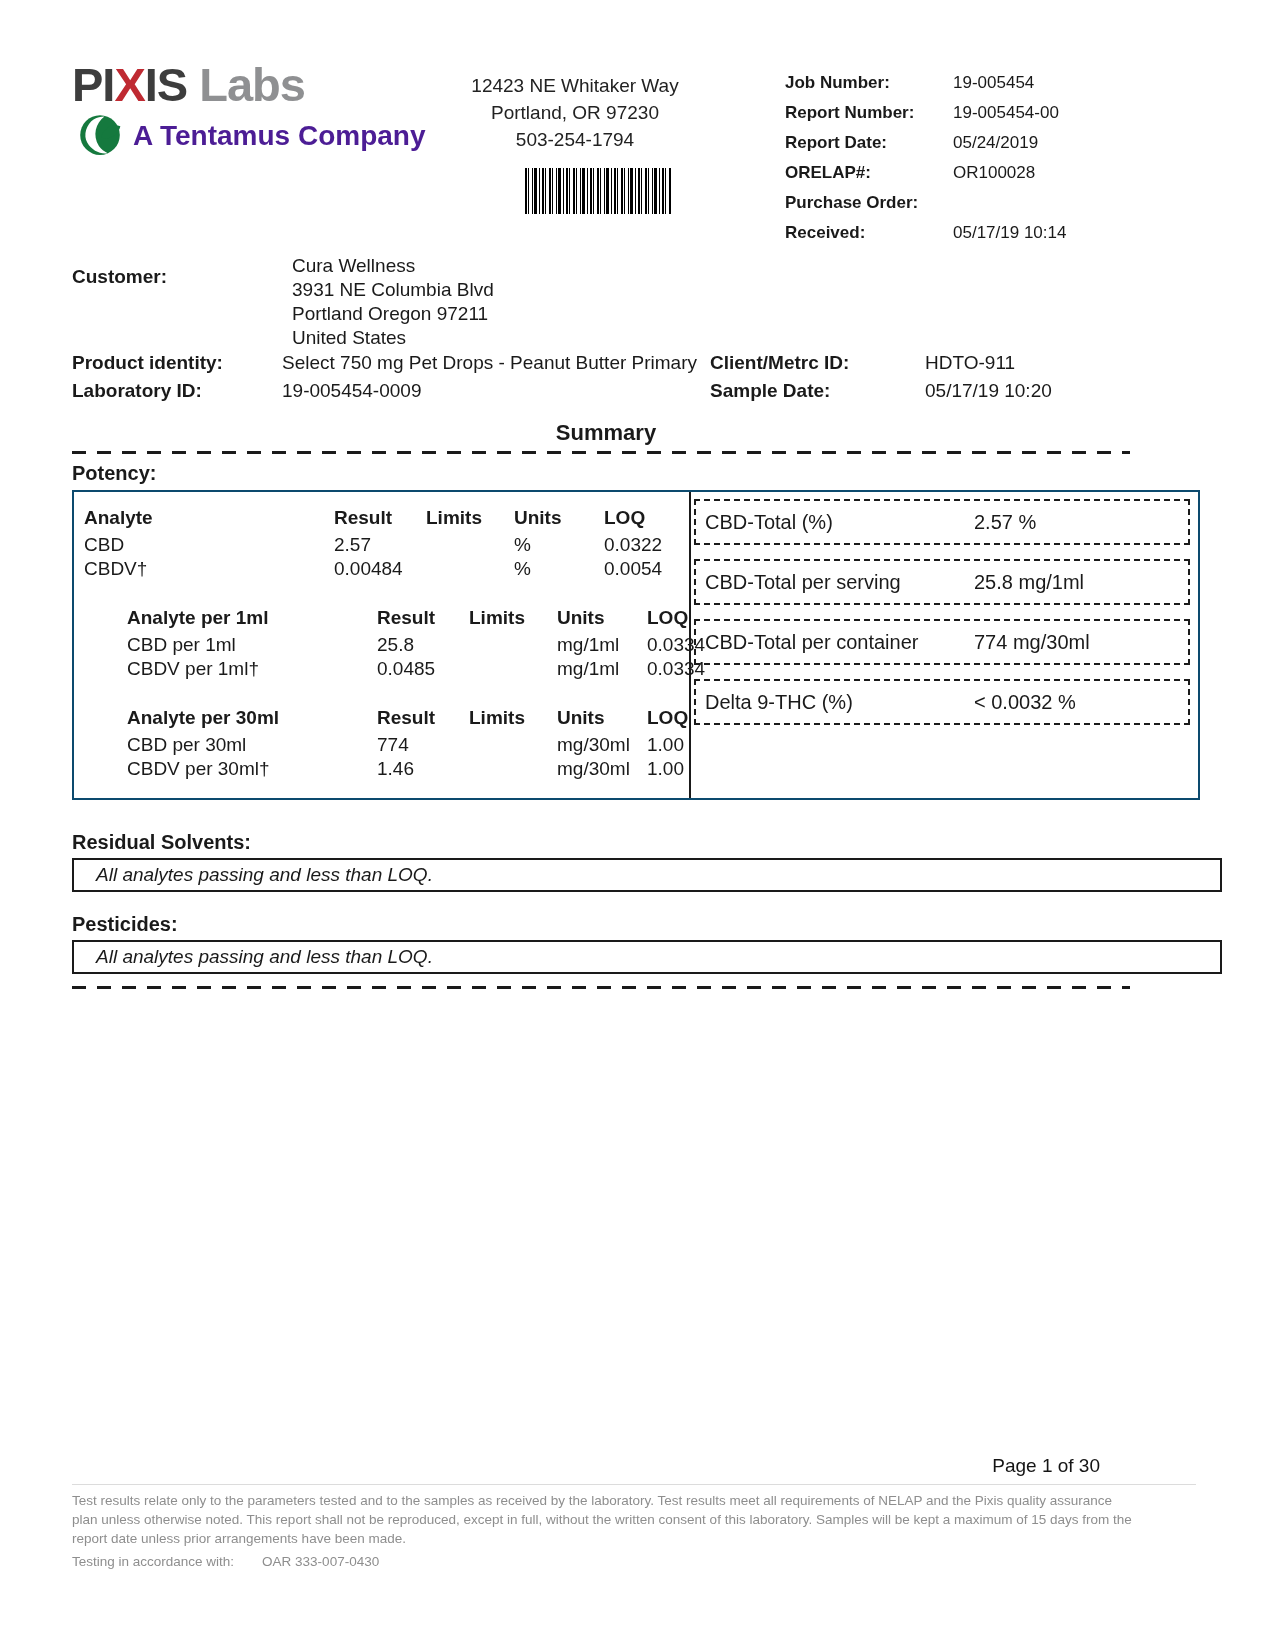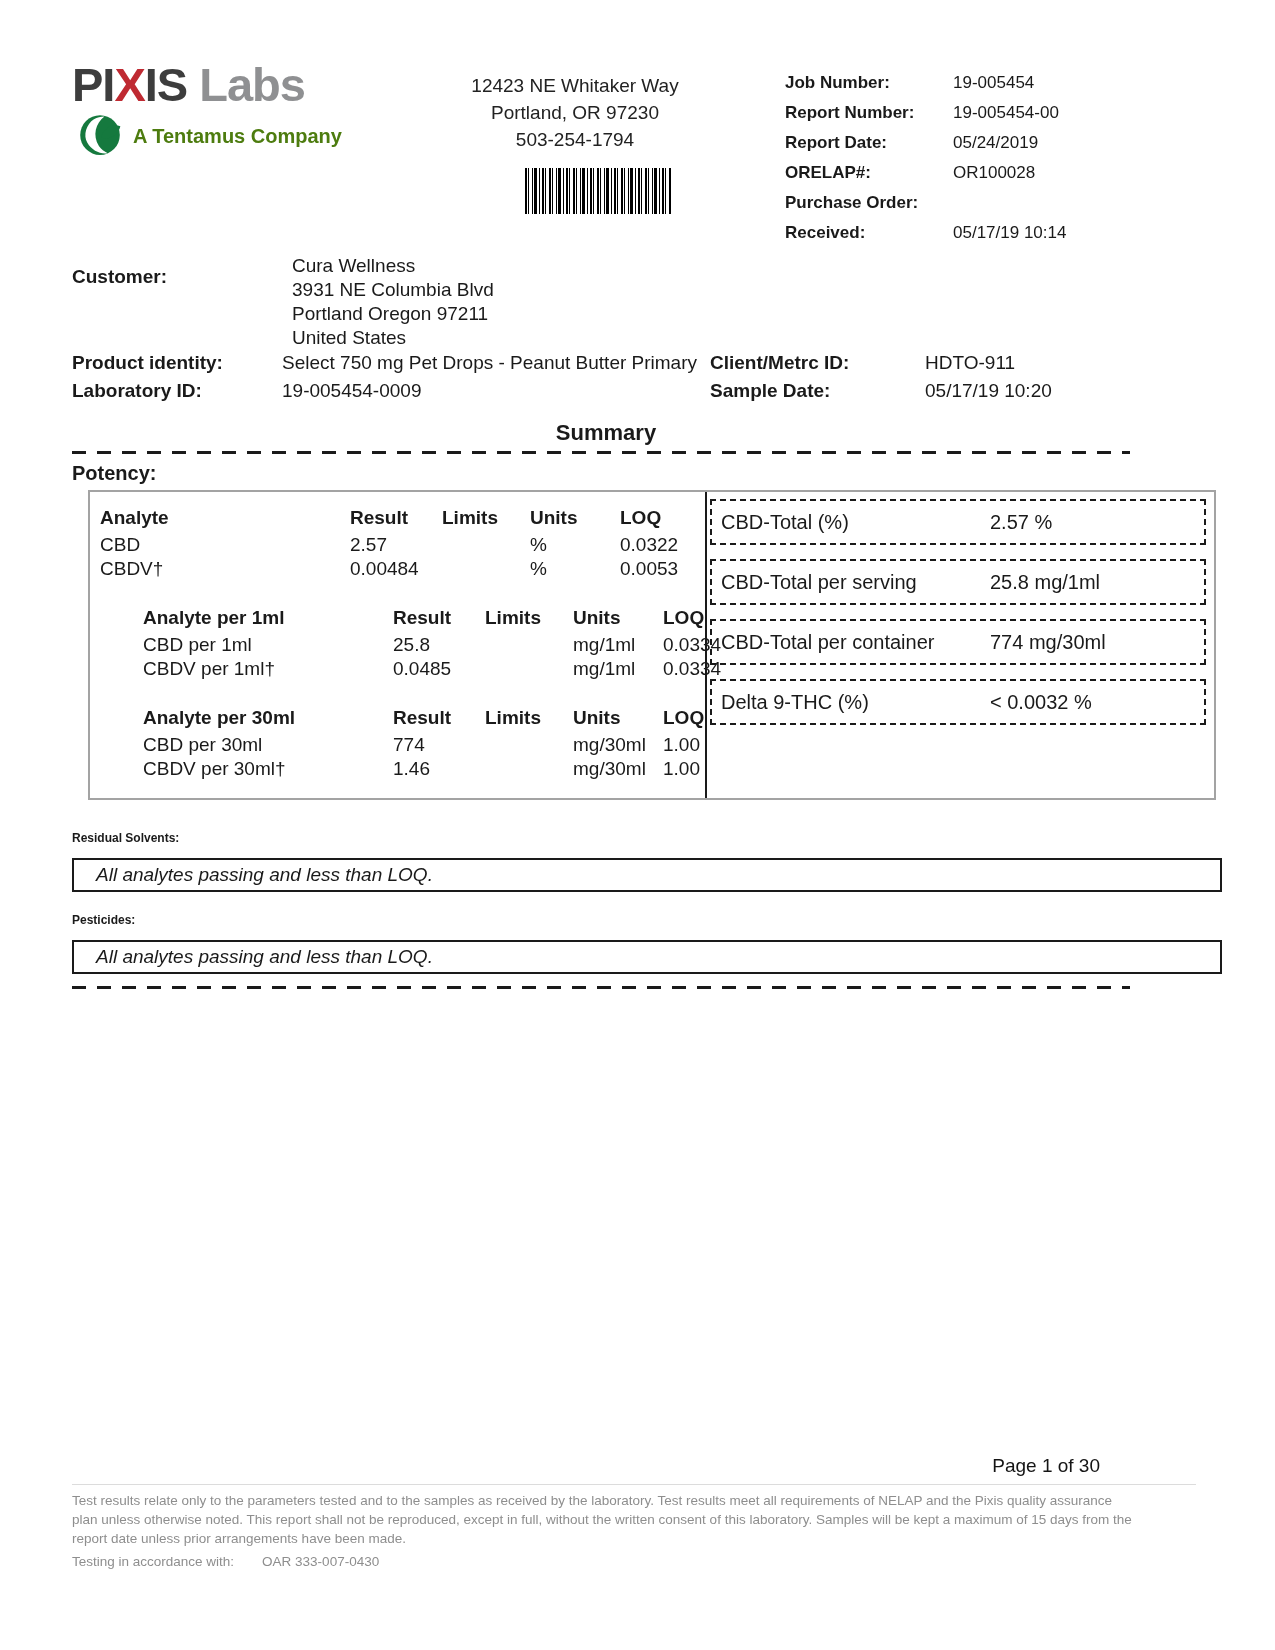--- a/index.html
+++ b/index.html
@@ -9,21 +9,21 @@
   }
   .abs{position:absolute;}
 
   
   .logo{left:72px;top:60px;}
   .logo-text{font-size:47px;font-weight:700;letter-spacing:-1px;line-height:50px;}
   .lg-dark{color:#3d3d3d;}
   .lg-red{color:#bf2a32;}
   .lg-gray{color:#8f9092;margin-left:12px;font-weight:700;}
   .logo-tagline{display:flex;align-items:center;gap:11px;margin-top:2px;margin-left:6px;}
-  .logo-tagline .tg-text{font-size:20px;font-weight:700;color:#4d7c0f;}
+  .logo-tagline .tg-text{font-size:28px;font-weight:700;color:#4c1d95;}
 
   .address{left:420px;top:72px;width:310px;text-align:center;font-size:19px;line-height:27px;color:#222;}
   .barcode{left:525px;top:168px;width:146px;height:46px;
     background:repeating-linear-gradient(90deg,
       #000 0px,#000 2px,#fff 2px,#fff 3px,
       #000 3px,#000 4px,#fff 4px,#fff 7px,
       #000 7px,#000 8px,#fff 8px,#fff 9px,
       #000 9px,#000 12px,#fff 12px,#fff 14px,
       #000 14px,#000 15px,#fff 15px,#fff 17px,
       #000 17px,#000 19px,#fff 19px,#fff 20px,
@@ -38,34 +38,34 @@
   
   .flabel{font-size:19px;font-weight:700;white-space:nowrap;}
   .fvalue{font-size:19px;white-space:nowrap;}
   .customer-lines{left:292px;top:254px;font-size:19px;line-height:24px;}
 
   
   .summary-title{left:72px;top:420px;width:1068px;text-align:center;font-size:22px;font-weight:700;}
   .dash-sep{height:3px;background:repeating-linear-gradient(90deg,#1a1a1a 0 14px,transparent 14px 25px);}
 
   .potency-heading{left:72px;top:462px;font-size:20px;font-weight:700;}
-  .potency-box{left:88px;top:490px;width:1124px;height:306px;border:2px solid #a3a3a3;}
+  .potency-box{left:72px;top:490px;width:1124px;height:306px;border:2px solid #0c4a6e;}
   .pt-divider{position:absolute;left:615px;top:0;bottom:0;width:2px;background:#1a1a1a;}
   .pt-table{position:absolute;left:10px;top:11px;width:600px;}
   .pt-group + .pt-group{margin-top:22px;margin-left:43px;}
   .pt-row{display:grid;grid-template-columns:250px 92px 88px 90px 1fr;font-size:19px;line-height:24px;}
   .pt-head{font-weight:700;line-height:30px;}
 
   .totals{position:absolute;left:620px;top:7px;width:496px;}
   .total-row{position:relative;border:2px dashed #1a1a1a;height:28px;line-height:28px;
     padding:7px 0 7px 9px;margin-bottom:14px;font-size:20px;}
   .t-value{position:absolute;left:278px;top:7px;white-space:nowrap;}
 
   
-  .section-heading{font-size:12px;font-weight:700;}
+  .section-heading{font-size:20px;font-weight:700;}
   .note-box{left:72px;width:1124px;height:30px;border:2px solid #1a1a1a;
     display:flex;align-items:center;padding-left:22px;font-size:19px;font-style:italic;box-sizing:content-box;}
 
   
   .page-indicator{left:72px;top:1455px;width:1028px;text-align:right;font-size:19px;color:#141414;}
   .footer{left:72px;top:1484px;width:1124px;border-top:1px solid #dcdcdc;padding-top:6px;
     color:#8e8e8e;font-size:13.5px;line-height:19px;}
   .disclaimer{width:1060px;margin:0;}
   .testing-row{margin-top:4px;}
   .testing-value{margin-left:28px;}
@@ -165,21 +165,21 @@
           <span>2.57</span>
           <span></span>
           <span>%</span>
           <span>0.0322</span>
         </div>
         <div class="pt-row">
           <span>CBDV†</span>
           <span>0.00484</span>
           <span></span>
           <span>%</span>
-          <span>0.0053</span>
+          <span>0.0054</span>
         </div>
       </div>
 
       <div class="pt-group">
         <div class="pt-row pt-head">
           <span>Analyte per 1ml</span>
           <span>Result</span>
           <span>Limits</span>
           <span>Units</span>
           <span>LOQ</span>

